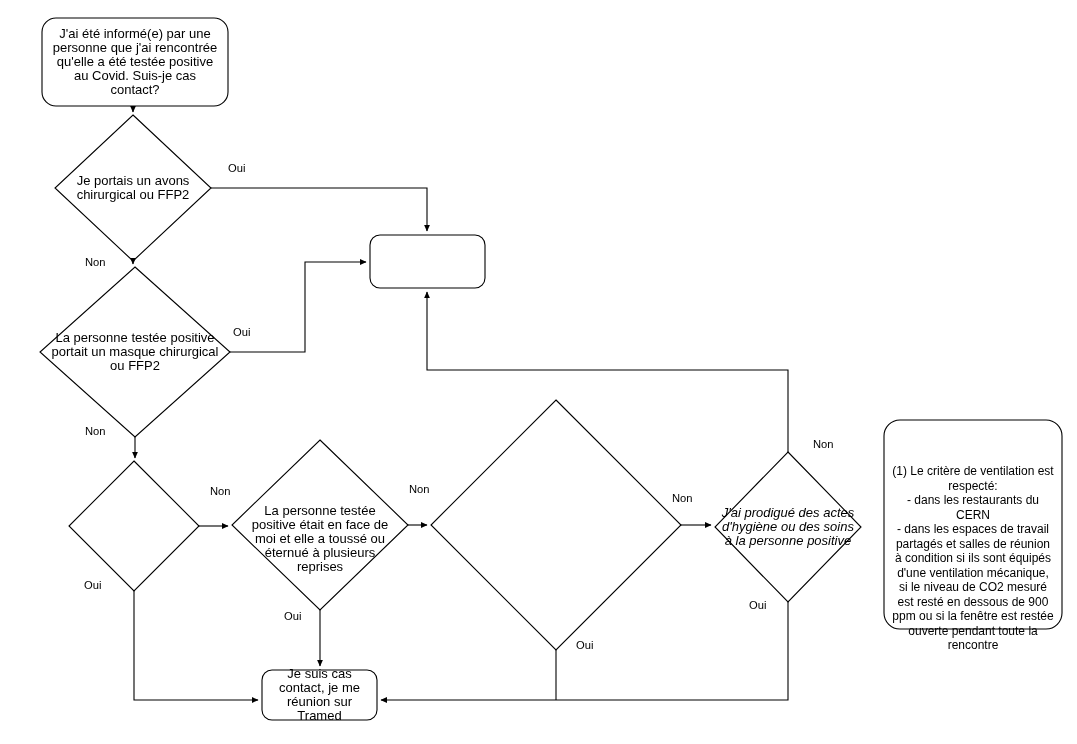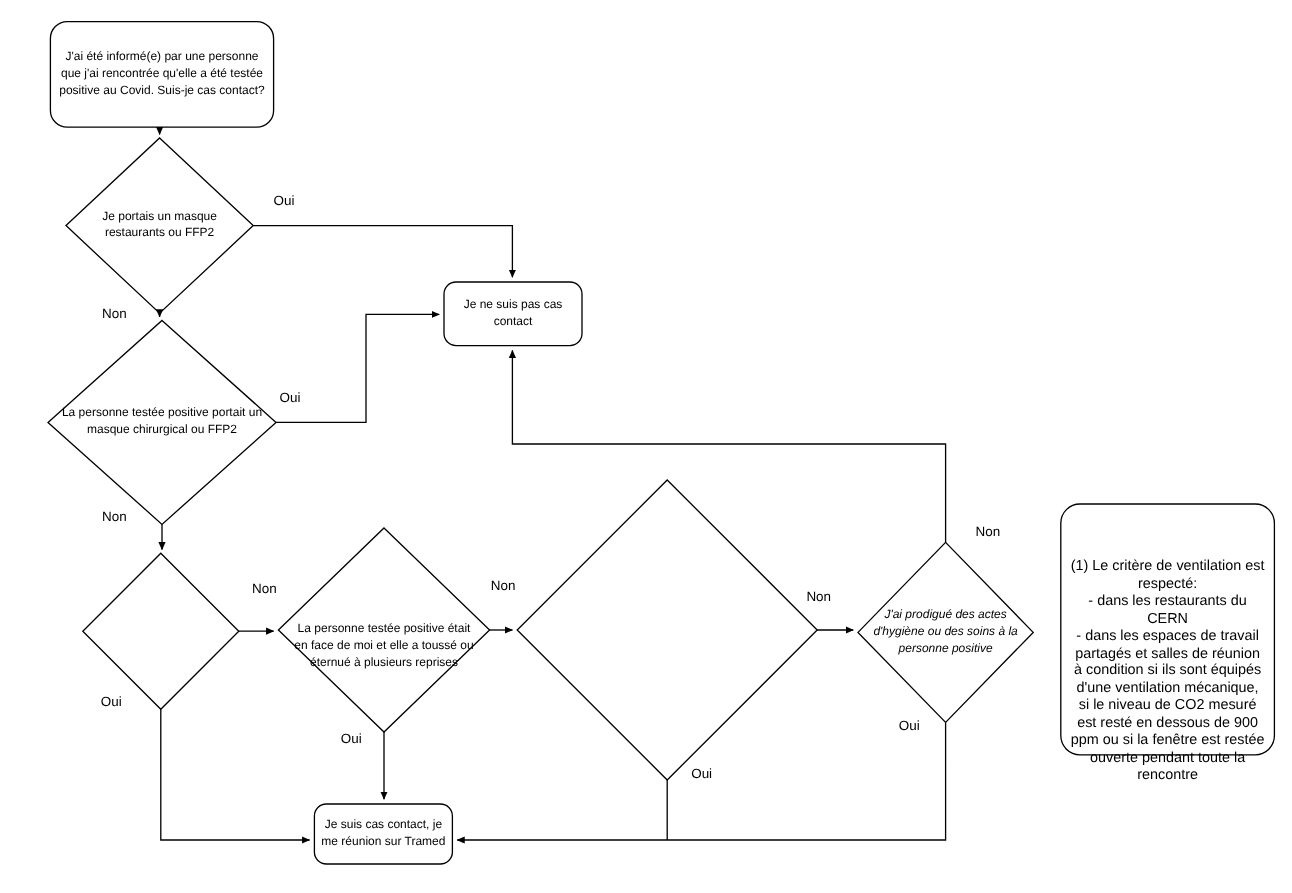--- a/index.html
+++ b/index.html
@@ -33,21 +33,21 @@
   .edge {
     fill: none;
     stroke: #000000;
     stroke-width: 1.1;
     stroke-linejoin: miter;
     stroke-linecap: butt;
   }
   .node-text {
     position: absolute;
     text-align: center;
-    font-size: 10px;
+    font-size: 13px;
     line-height: 14px;
     color: #000000;
     white-space: pre-line;
     display: flex;
     align-items: center;
     justify-content: center;
     pointer-events: none;
   }
   .edge-label {
     position: absolute;
@@ -119,31 +119,30 @@
 
     <path class="edge" d="M 556 650 L 556 700"></path>
 
     <path class="edge" d="M 788 452 L 788 370 L 427 370 L 427 292" marker-end="url(#arrow)"></path>
 
     <path class="edge" d="M 788 602 L 788 700 L 381 700" marker-end="url(#arrow)"></path>
   </svg>
 
   <div class="node-text" style="left:48px; top:20px; width:174px; height:84px;">J'ai été informé(e) par une personne que j'ai rencontrée qu'elle a été testée positive au Covid. Suis-je cas contact?</div>
 
-  <div class="node-text" style="left:63px; top:168px; width:140px; height:40px;">Je portais un masque restaurants ou FFP2</div>
+  <div class="node-text" style="left:63px; top:168px; width:140px; height:40px;">Je portais un avons chirurgical ou FFP2</div>
 
   <div class="node-text" style="left:47px; top:325px; width:176px; height:54px;">La personne testée positive portait un masque chirurgical ou FFP2</div>
 
 
   <div class="node-text" style="left:243px; top:492px; width:154px; height:66px;margin-top:14px;">La personne testée positive était en face de moi et elle a toussé ou éternué à plusieurs reprises</div>
 
 
   <div class="node-text" style="left:719px; top:500px; width:138px; height:54px;font-style:italic;">J'ai prodigué des actes d'hygiène ou des soins à la personne positive</div>
 
-  <div class="node-text" style="left:373px; top:237px; width:109px; height:49px;">Je ne suis pas cas contact</div>
 
   <div class="node-text" style="left:265px; top:672px; width:109px; height:46px;">Je suis cas contact, je me réunion sur Tramed</div>
 
   <div class="legend-text" style="left:892px; top:464px; width:162px;">(1) Le critère de ventilation est respecté:
 - dans les restaurants du CERN
 - dans les espaces de travail partagés et salles de réunion à condition si ils sont équipés d'une ventilation mécanique, si le niveau de CO2 mesuré est resté en dessous de 900 ppm ou si la fenêtre est restée ouverte pendant toute la rencontre</div>
 
   <div class="edge-label" style="left:228px; top:161px;">Oui</div>
 
   <div class="edge-label" style="left:85px; top:255px;">Non</div>

